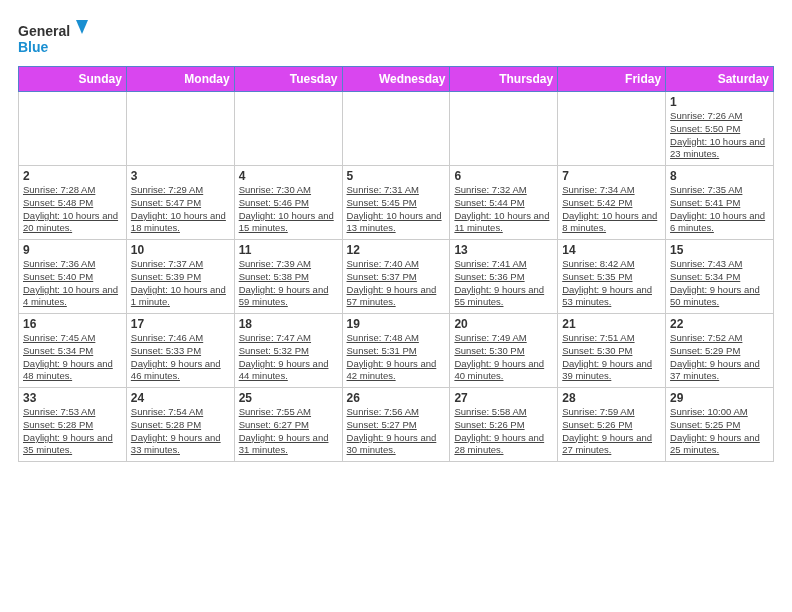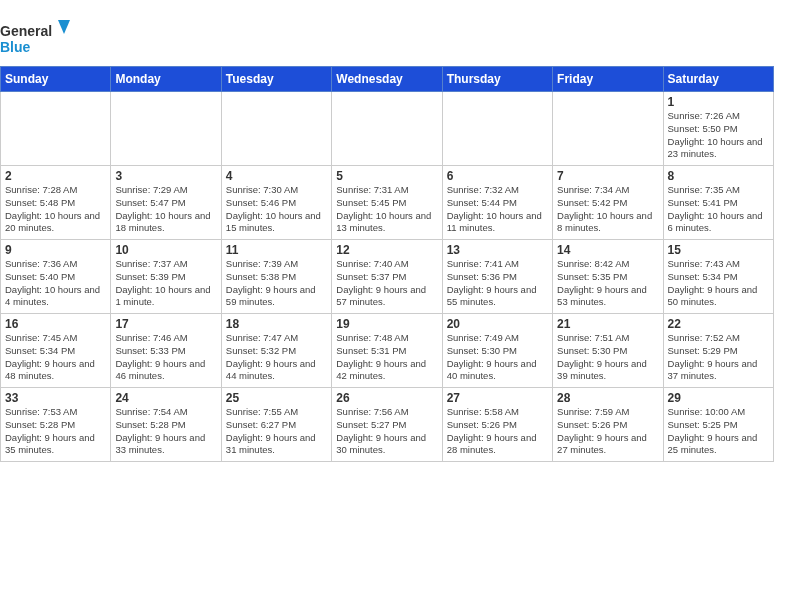--- a/index.html
+++ b/index.html
@@ -6,21 +6,21 @@
     body {
       font-family: Arial, sans-serif;
       background: #fff;
       width: 792px;
       height: 612px;
       overflow: hidden;
     }
     .page {
       width: 792px;
       height: 612px;
-      padding: 18px 18px 10px 0;
+      padding: 18px 18px 10px 18px;
       background: #fff;
     }
     .header {
       display: flex;
       justify-content: space-between;
       align-items: flex-start;
       margin-bottom: 8px;
     }
     .logo {
       display: flex;
@@ -38,26 +38,26 @@
     .location {
       font-size: 13px;
       color: #555;
     }
     .calendar {
       width: 100%;
       border-collapse: collapse;
       border: 1px solid #ccc;
     }
     .calendar th {
-      background: #1d4ed8;
+      background: #d946ef;
       color: #fff;
       font-size: 12px;
       font-weight: bold;
       padding: 5px 4px;
-      text-align: left;
+      text-align: right;
       border: 1px solid #5580cc;
     }
     .calendar td {
       width: calc(100% / 7);
       vertical-align: top;
       border: 1px solid #ccc;
       padding: 3px 4px;
       height: 74px;
       background: #fff;
     }
@@ -65,20 +65,21 @@
       font-size: 12px;
       font-weight: bold;
       color: #333;
       display: block;
       margin-bottom: 1px;
     }
     .day-info {
       font-size: 9.5px;
       color: #444;
       line-height: 1.35;
+      text-decoration: underline;
     }
     .empty-cell {
       background: #f9f9f9;
     }
     .last-row td {
       height: 68px;
     }
   </style>
 </head>
 <body>

